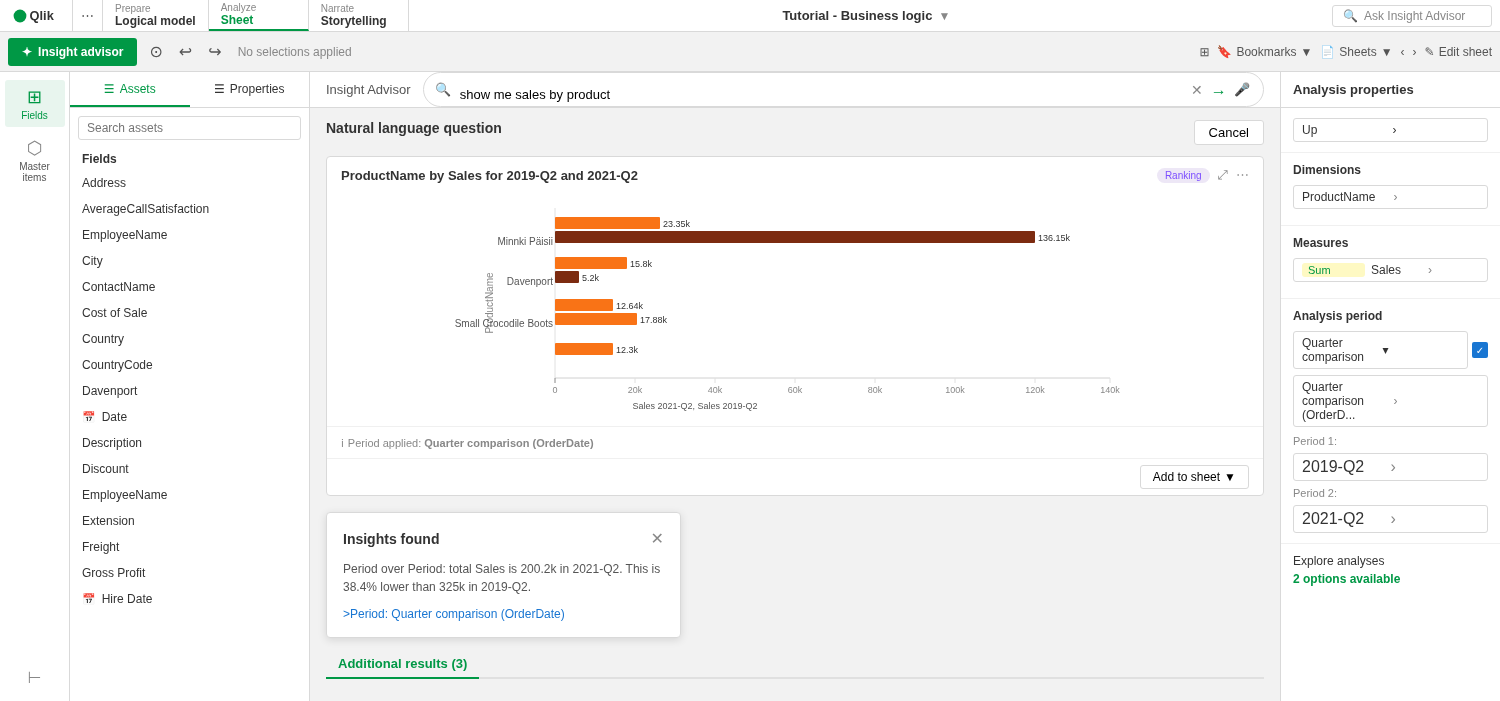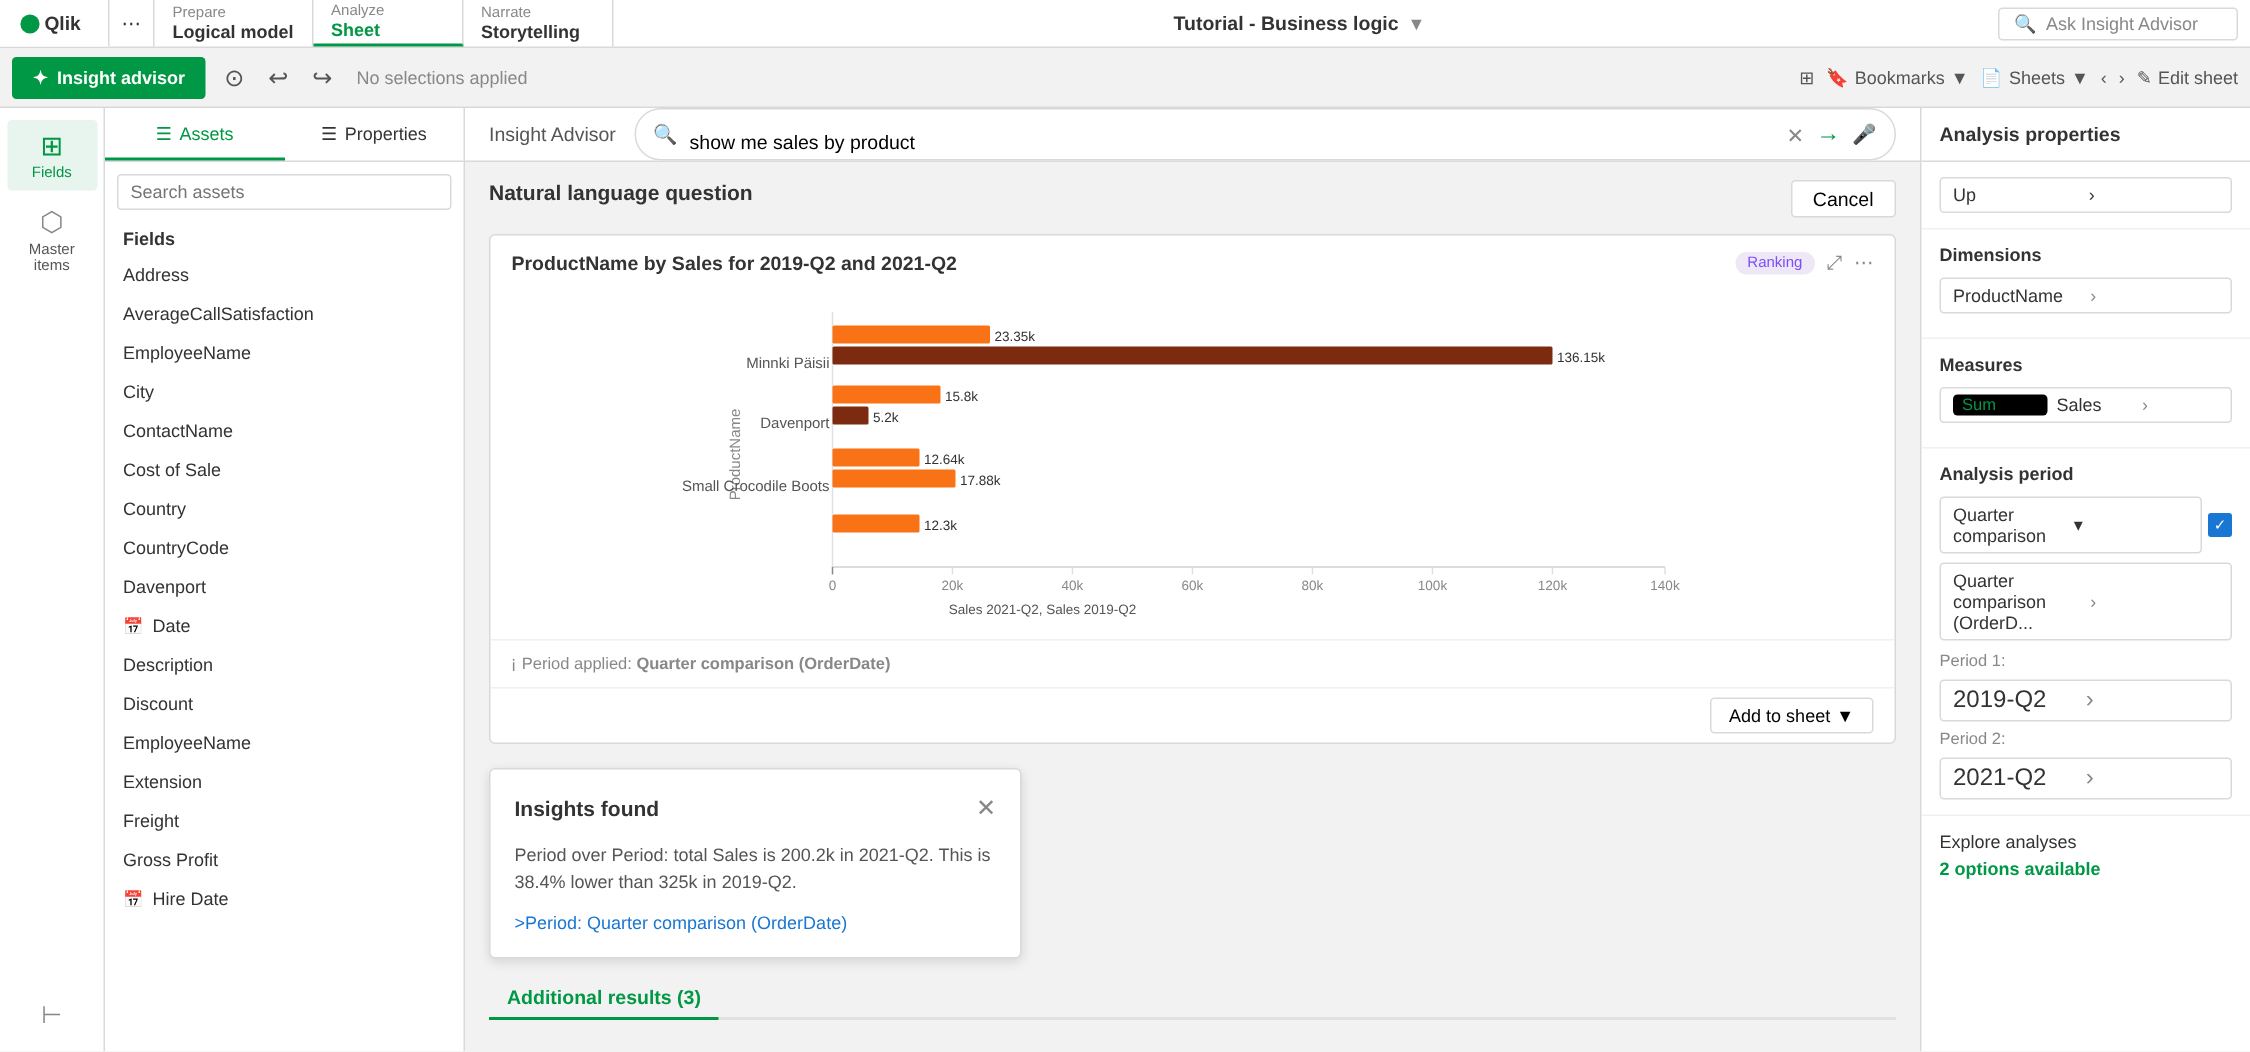--- a/index.html
+++ b/index.html
@@ -155,21 +155,21 @@
       display: flex; align-items: center; border: 1px solid #d9d9d9; border-radius: 3px;
       padding: 4px 8px; font-size: 12px; cursor: pointer; gap: 4px; background: #fff;
     }
     .right-dropdown span { flex: 1; }
     .right-item-row {
       display: flex; align-items: center; border: 1px solid #d9d9d9; border-radius: 3px;
       padding: 4px 8px; font-size: 12px; margin-bottom: 6px; cursor: pointer; gap: 6px;
     }
     .right-item-row span { flex: 1; }
     .right-item-row .chevron { color: #888; }
-    .sum-badge { background: #000000; color: #009845; font-size: 11px; padding: 1px 6px; border-radius: 3px; }
+    .sum-badge { background: #fef9c3; color: #009845; font-size: 11px; padding: 1px 6px; border-radius: 3px; }
     .period-row { display: flex; flex-direction: column; gap: 6px; }
     .period-label { font-size: 11px; color: #888; }
     .period-value { border: 1px solid #d9d9d9; border-radius: 3px; padding: 4px 8px; font-size: 16px; display: flex; align-items: center; cursor: pointer; }
     .period-value span { flex: 1; }
     .right-dropdown-row { display: flex; align-items: center; gap: 4px; }
     .checkbox-blue { width: 16px; height: 16px; background: #1976d2; border-radius: 2px; display: flex; align-items: center; justify-content: center; }
     .explore-analyses { padding: 10px 12px; }
     .explore-analyses-label { font-size: 12px; color: #333; margin-bottom: 4px; }
     .explore-analyses-link { font-size: 12px; color: #009845; cursor: pointer; font-weight: 600; }
 

